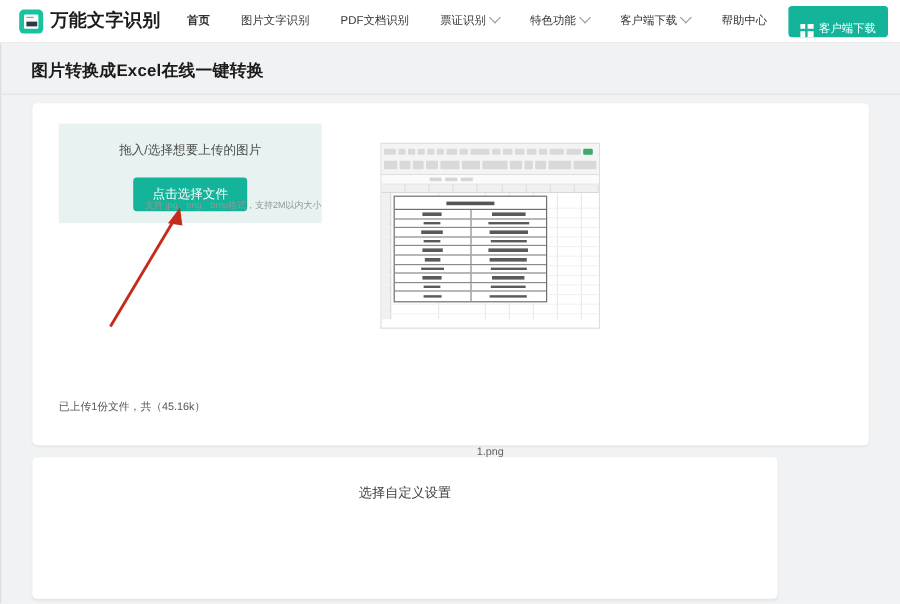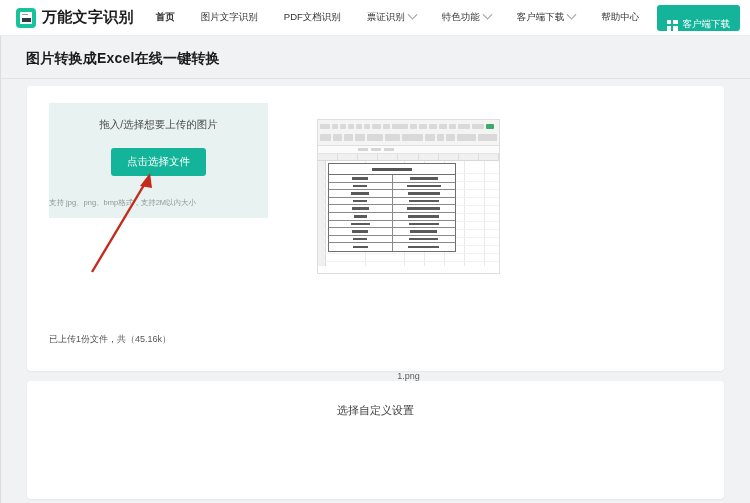--- a/index.html
+++ b/index.html
@@ -72,35 +72,35 @@
   .title-rule {
     position: absolute; top: 78px; left: 0; width: 750px; height: 1px; background: #e2e3e5;
   }
 
   
   .card {
     position: absolute; background: #ffffff; border-radius: 4px;
     box-shadow: 0 1px 2px rgba(0,0,0,.05);
   }
   .card-upload { left: 27px; top: 86px; width: 697px; height: 285px; }
-  .card-settings { left: 27px; top: 381px; width: 697px; height: 118px; }
+  .card-settings { left: 27px; top: 381px; width: 621px; height: 118px; }
 
   .dropzone {
-    position: absolute; left: 22px; top: 17px; width: 219px; height: 115px;
+    position: absolute; left: 22px; top: 17px; width: 219px; height: 83px;
     background: #e8f2f1; display: flex; flex-direction: column;
     align-items: center; justify-content: flex-start; padding-top: 15px;
   }
   .dz-title { font-size: 10.5px; color: #4b4b4b; }
   .dz-btn {
     margin-top: 16px; background: #13b49a; color: #fff;
     font-size: 10.5px; border-radius: 3px; padding: 7px 16px; cursor: pointer;
     border: none; font-family: inherit;
   }
   .dz-hint {
-    position: absolute; bottom: 10px; left: 0; right: 0; text-align: left;
+    position: absolute; bottom: 10px; left: 0; right: 0; text-align: right;
     font-size: 7.5px; color: #8d9a99;
   }
 
   
   .preview {
     position: absolute; left: 290px; top: 33px; width: 183px; height: 155px;
     background: #ffffff; border: 1px solid #dedede; overflow: hidden;
   }
   .xl-toolbar { height: 26px; background: #f4f4f4; border-bottom: 1px solid #e0e0e0; padding: 2px 2px 0 2px; }
   .xl-row1, .xl-row2 { display: flex; gap: 2px; height: 9px; margin-bottom: 2px; align-items: center; }

